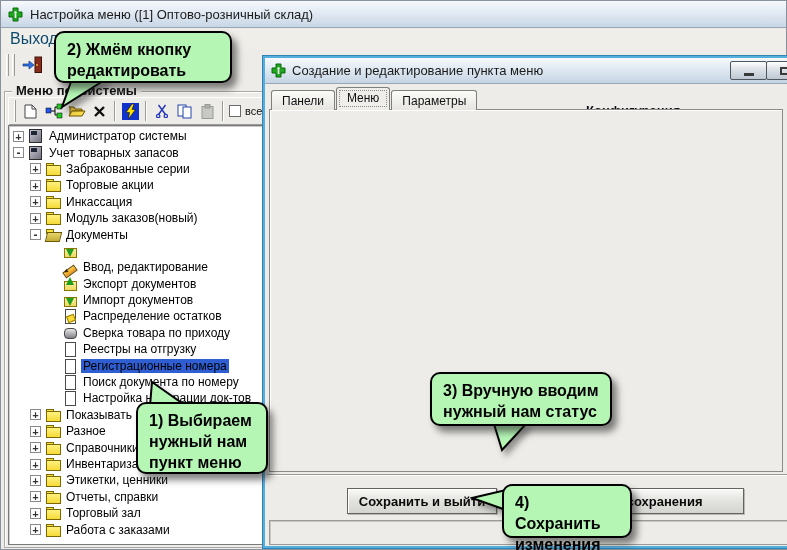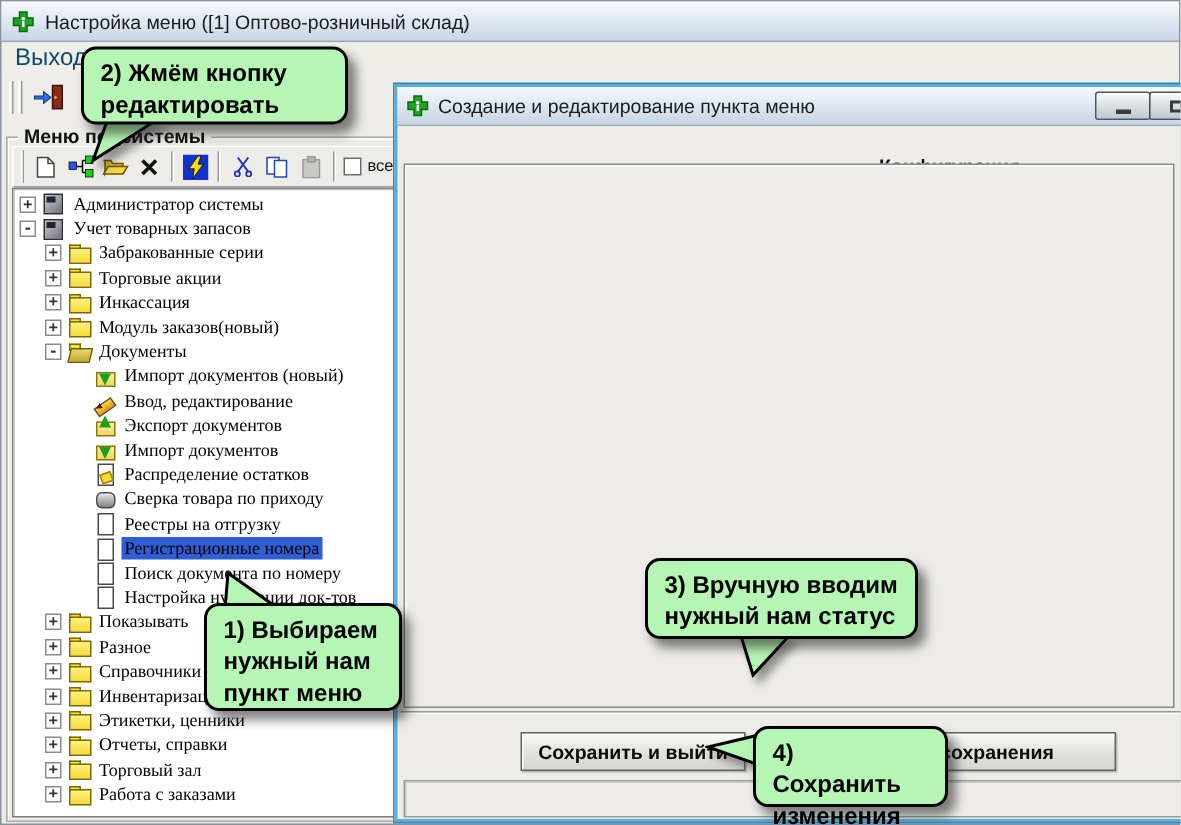--- a/index.html
+++ b/index.html
@@ -25,21 +25,21 @@
   .tb2-btn { width:23px; height:22px; display:flex; align-items:center; justify-content:center; flex:none; }
   .tb2-sep { width:2px; height:20px; border-left:1px solid #9a9a96; border-right:1px solid #fff; margin:0 3px; flex:none; }
   .tb2-check { display:flex; align-items:center; gap:4px; margin-left:2px; white-space:nowrap; }
   .cb-box { width:12px; height:12px; background:#fff; border:1px solid #6a6a6a; flex:none; }
   .tb2-check .cb-label { font-size:11px; color:#111; }
 
   
   .tree { position:absolute; left:3px; top:33px; width:372px; bottom:2px; background:#fff; border:1px solid #7b7b7b; box-shadow:inset 1px 1px 0 #c9c9c9; overflow:hidden; padding-top:2px; }
   .row { display:flex; align-items:center; height:16.4px; white-space:nowrap; font-size:12px; color:#000; }
   .exp { width:11px; height:11px; border:1px solid #8a8a8a; background:#fff; font:700 10px/9px "DejaVu Sans Mono", monospace; text-align:center; color:#333; margin-right:4px; flex:none; }
-  .lbl { padding:0 2px;font-family:Liberation Serif, serif; }
+  .lbl { padding:0 2px; }
   .row.sel .lbl { background:#2E5ED2; color:#000; }
   .ti { width:16px; height:14px; position:relative; flex:none; margin-right:3px; }
   .row[data-icon="system"]  .ti::before { content:""; position:absolute; left:1px; top:0; width:11px; height:12px; background:linear-gradient(135deg,#c9c9d6,#73737f); border:1px solid #2e2e2e; }
   .row[data-icon="system"]  .ti::after  { content:""; position:absolute; left:3px; top:2px; width:6px; height:4px; background:#1e2636; box-shadow:0 6px 0 -2px #b02020; }
   .row[data-icon="folder"] .ti::before, .row[data-icon="folder-open"] .ti::before { content:""; position:absolute; left:1px; top:1px; width:6px; height:4px; background:#F8E23C; border:1px solid #7c6800; border-bottom:none; }
   .row[data-icon="folder"] .ti::after { content:""; position:absolute; left:1px; top:3px; width:13px; height:9px; background:linear-gradient(#FFF27E,#F6DA38); border:1px solid #7c6800; }
   .row[data-icon="folder-open"] .ti::after { content:""; position:absolute; left:1px; top:4px; width:13px; height:8px; background:linear-gradient(#E6D468,#C4AC34); border:1px solid #6b5a00; transform:skewX(-14deg); }
   .row[data-icon="doc"] .ti::before, .row[data-icon="note"] .ti::before { content:""; position:absolute; left:3px; top:0; width:9px; height:13px; background:#fff; border:1px solid #4a4a4a; }
   .row[data-icon="note"] .ti::after { content:""; position:absolute; left:5px; top:6px; width:6px; height:5px; background:#F6DA38; border:1px solid #a08000; transform:rotate(-20deg); }
   .row[data-icon="import"] .ti::before, .row[data-icon="export"] .ti::before { content:""; position:absolute; left:2px; top:4px; width:11px; height:8px; background:linear-gradient(#FBF0A0,#EED860); border:1px solid #8a7600; }
@@ -214,21 +214,20 @@
           <span class="lbl">Модуль заказов(новый)</span>
         </div>
         <div class="row" data-icon="folder-open" style="padding-left: 21px;">
           <span class="exp">-</span>
           <span class="ti"></span>
           <span class="lbl">Документы</span>
         </div>
         <div class="row" data-icon="import" style="padding-left: 38px;">
           <span class="exp" style="visibility: hidden;"></span>
           <span class="ti"></span>
-          <span class="lbl">Импорт документов (новый)</span>
         </div>
         <div class="row" data-icon="pencil" style="padding-left: 38px;">
           <span class="exp" style="visibility: hidden;"></span>
           <span class="ti"></span>
           <span class="lbl">Ввод, редактирование</span>
         </div>
         <div class="row" data-icon="export" style="padding-left: 38px;">
           <span class="exp" style="visibility: hidden;"></span>
           <span class="ti"></span>
           <span class="lbl">Экспорт документов</span>
@@ -326,20 +325,26 @@
         </span>
       <span class="cap-btn">
           <span class="glyph-max"></span>
         </span>
       <span class="cap-btn close">
           <span class="glyph-close"></span>
         </span>
     </div>
   </div>
 
+  <div class="tabs">
+
+  <div class="tab"><span>Панели</span></div>
+      <div class="tab active"><span>Меню</span></div>
+      <div class="tab"><span>Параметры</span></div>
+    </div>
   <div class="tabpage"></div>
 
   <div class="gb" style="left:12px;top:56px;width:286px;height:56px;"></div>
   <div class="radio-row" style="left:26px;top:66px;">
     <span class="radio on"></span>
     <span class="rlabel">новый пункт меню</span>
   </div>
   <div class="radio-row" style="left:26px;top:87px;">
     <span class="radio"></span>
     <span class="rlabel">новая папка</span>

